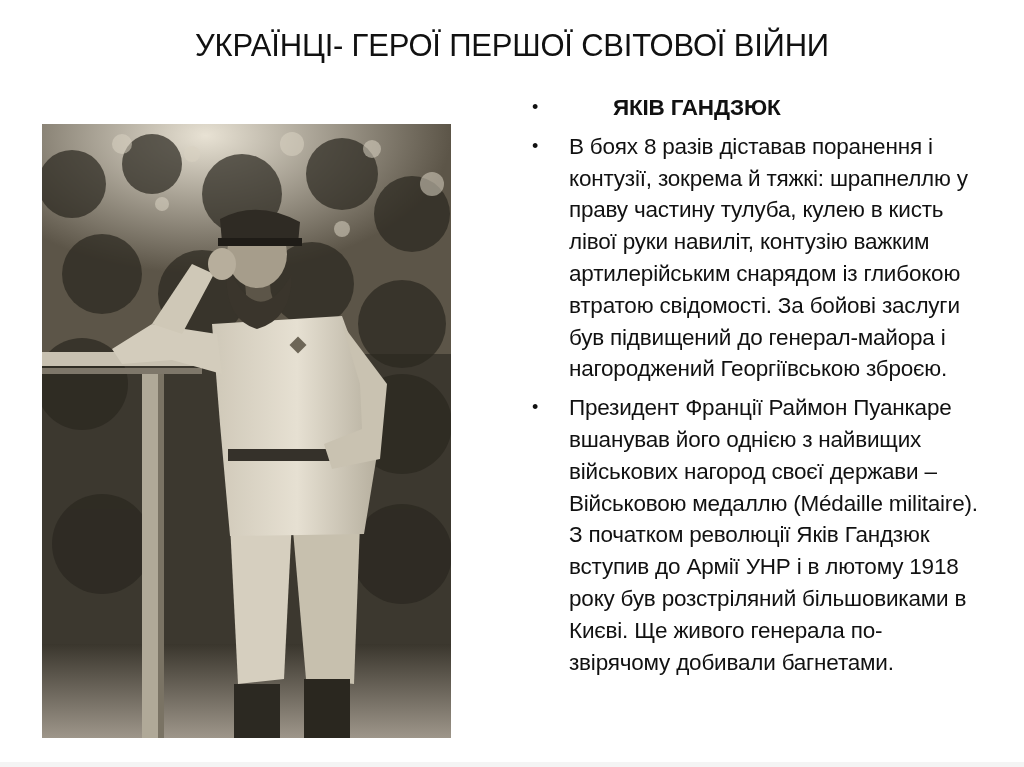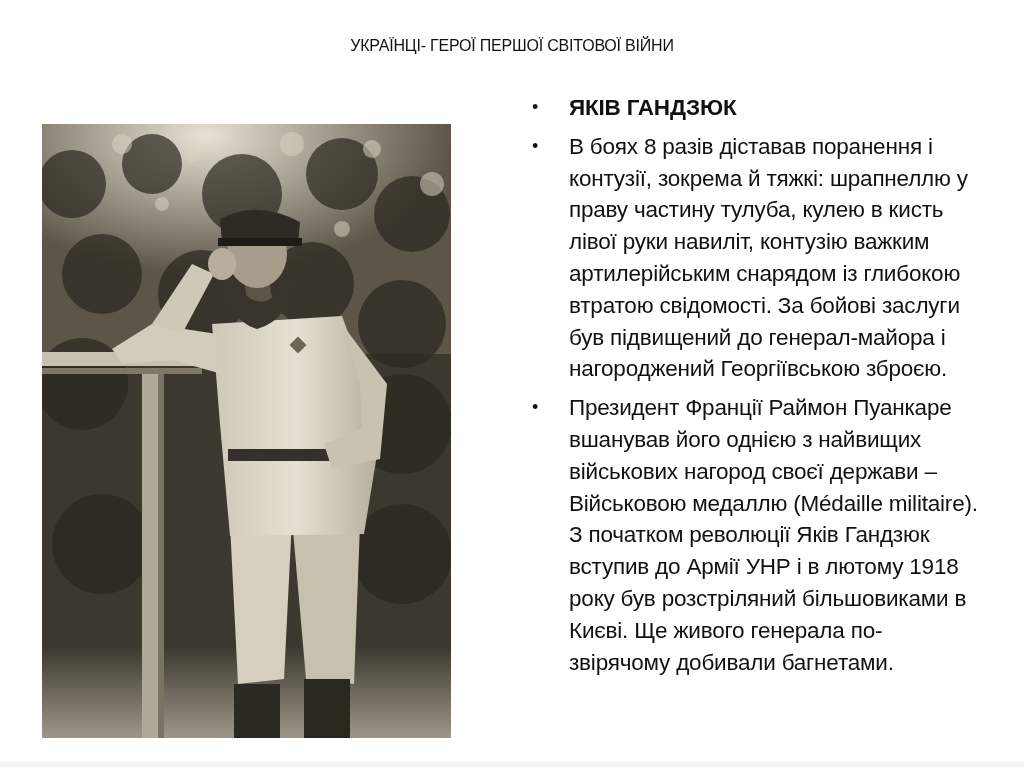--- a/index.html
+++ b/index.html
@@ -7,41 +7,41 @@
       width: 1024px; height: 767px; overflow: hidden;
       background: #ffffff;
       font-family: "Liberation Sans", "DejaVu Sans", sans-serif;
       color: #111111;
       position: relative;
     }
     .slide { position: absolute; left: 0; top: 0; width: 1024px; height: 767px; background: #ffffff; }
     .bottom-band { position: absolute; left: 0; top: 762px; width: 1024px; height: 5px; background: #f4f4f4; }
     .title {
       position: absolute; left: 0; top: 30px; width: 1024px;
-      text-align: center; font-size: 16px; letter-spacing: -0.2px;
+      text-align: center; font-size: 31px; letter-spacing: -0.2px;
       color: #111; line-height: 32px;
     }
     .photo {
       position: absolute; left: 42px; top: 124px; width: 409px; height: 614px;
       overflow: hidden; background: #4a463c;
     }
     .photo svg { display: block; }
     .content {
       position: absolute; left: 530px; top: 92px; width: 450px;
     }
     .bullet {
       position: relative; padding-left: 39px;
       font-size: 22.5px; line-height: 31.8px; color: #111;
       margin-bottom: 7px;
       letter-spacing: -0.2px;
     }
     .bullet .dot {
       position: absolute; left: 2px; top: 0; font-size: 18px; line-height: 31.8px;
     }
-    .bullet.bold .text { font-weight: bold; }
+    .bullet.bold .text { font-weight: bold; margin-left: 44px; }
   </style>
 </head>
 <body>
 
 <div class="slide">
 
   <div class="title">УКРАЇНЦІ- ГЕРОЇ ПЕРШОЇ СВІТОВОЇ ВІЙНИ</div>
 
   <div class="photo">
     <svg width="409" height="614" viewBox="0 0 409 614" xmlns="http://www.w3.org/2000/svg">

